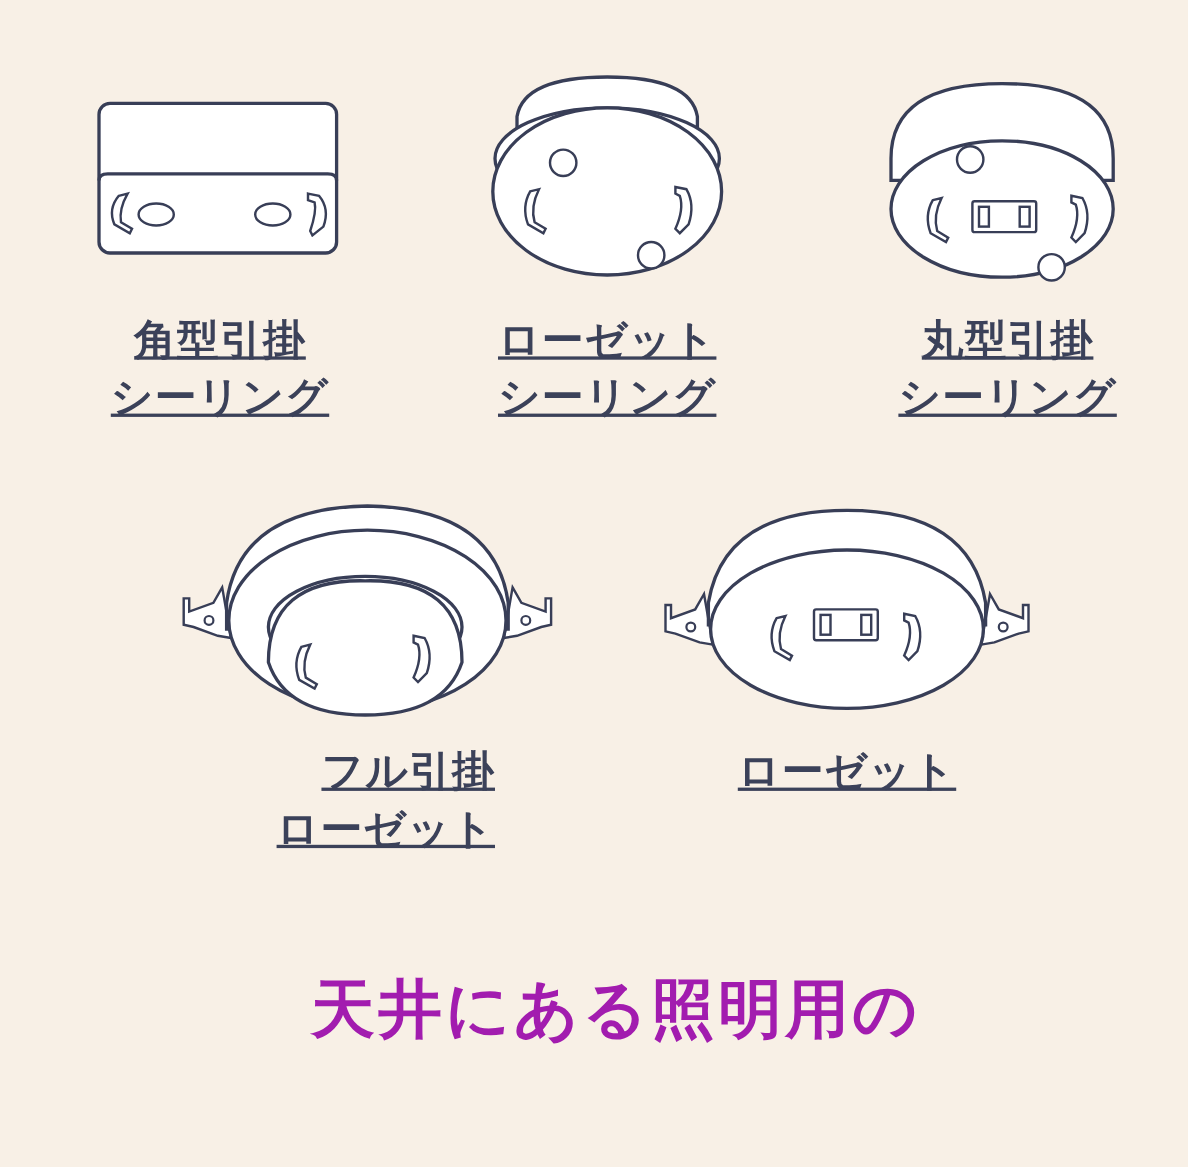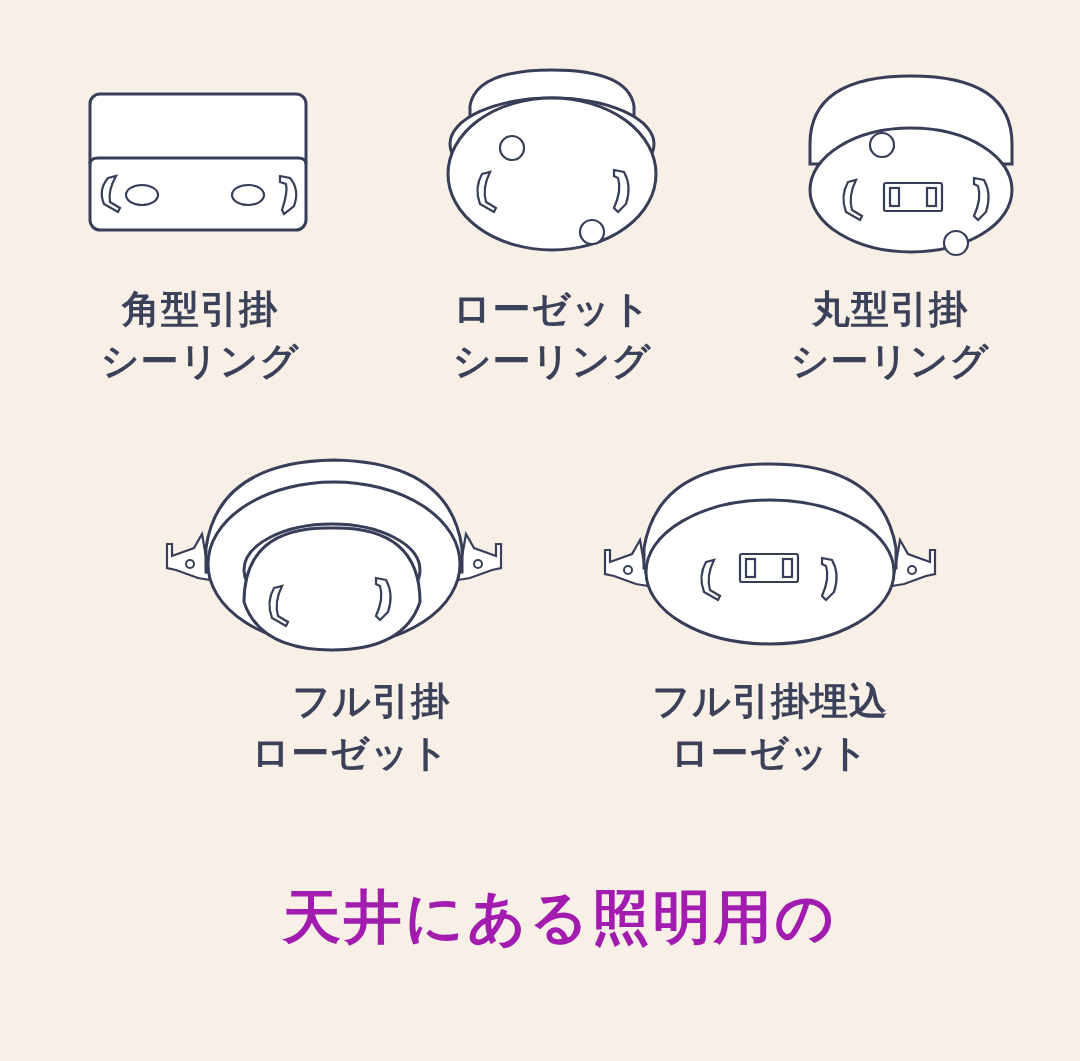--- a/index.html
+++ b/index.html
@@ -8,21 +8,21 @@
     background: #f8f0e6;
     font-family: "DejaVu Sans", "Liberation Sans", sans-serif;
     color: #3b4159;
     position: relative;
   }
   .fig { position: absolute; }
   .fig svg { display: block; overflow: visible; }
   .label {
     position: absolute; text-align: center;
     font-size: 38px; font-weight: bold; line-height: 52px;
-    color: #3b4159; letter-spacing: 1px;
+    color: #3b4159; letter-spacing: 1px; text-decoration: underline;
   }
   .label span { display: block; white-space: nowrap; }
   .headline {
     position: absolute; left: 0; width: 1080px; text-align: center;
     font-size: 58px; font-weight: bold; line-height: 78px;
     color: #a21caf; letter-spacing: 3px; padding-left: 20px;
   }
   .headline span { display: block; white-space: nowrap; }
   .st { fill: #ffffff; stroke: #383e57; stroke-width: 3; }
   .th { fill: #ffffff; stroke: #383e57; stroke-width: 2.2; }
@@ -68,21 +68,21 @@
     <ellipse class="st" cx="105" cy="118" rx="101" ry="62"></ellipse>
     <circle class="th" cx="76" cy="73" r="12"></circle>
     <circle class="th" cx="150" cy="171" r="12"></circle>
     <path class="th" d="M42 110 L50 108 Q42 124 46 138 L56 144 L54 148 L40 140 Q34 124 42 110 Z"></path>
     <path class="th" d="M168 106 L178 108 Q186 122 180 140 L172 148 L168 144 Q176 126 172 114 L168 112 Z"></path>
     <rect class="th" x="78" y="111" width="58" height="28" rx="2"></rect>
     <rect class="th" x="84" y="116" width="9" height="18"></rect>
     <rect class="th" x="121" y="116" width="9" height="18"></rect>
   </svg>
 </div>
-<div class="label" style="left:770px;top:283px;width:240px;">
+<div class="label" style="left:796px;top:283px;width:240px;">
   <span>丸型引掛</span>
   <span>シーリング</span>
 </div>
 
 <div class="fig" style="left:164px;top:452px;">
   <svg width="340" height="200" viewBox="0 0 340 200">
 
     <path class="th" d="M38 82 L30 96 L8 104 L8 92 L3 92 L3 116 L12 118 L34 126 L46 128 Z"></path>
     <circle cx="26" cy="112" r="4" fill="none" stroke="#383e57" stroke-width="2"></circle>
     <path class="th" d="M302 82 L310 96 L332 104 L332 92 L337 92 L337 116 L328 118 L306 126 L294 128 Z"></path>
@@ -112,19 +112,18 @@
     <path class="st" d="M42 110 L42 90 Q56 6 168 6 Q280 6 294 90 L294 110 Z"></path>
     <ellipse class="st" cx="168" cy="114" rx="124" ry="72"></ellipse>
     <path class="th" d="M104 104 L112 102 Q104 118 108 132 L118 138 L116 142 L102 134 Q96 118 104 104 Z"></path>
     <path class="th" d="M220 100 L230 102 Q238 116 232 134 L224 142 L220 138 Q228 120 224 108 L220 106 Z"></path>
     <rect class="th" x="138" y="96" width="58" height="28" rx="2"></rect>
     <rect class="th" x="144" y="101" width="9" height="18"></rect>
     <rect class="th" x="181" y="101" width="9" height="18"></rect>
   </svg>
 </div>
 <div class="label" style="left:620px;top:675px;width:300px;">
-  <span>フル引掛埋込</span>
   <span>ローゼット</span>
 </div>
 
 <div class="headline" style="top:878px;">
   <span>天井にある照明用の</span>
 </div>
 
 </body></html>

